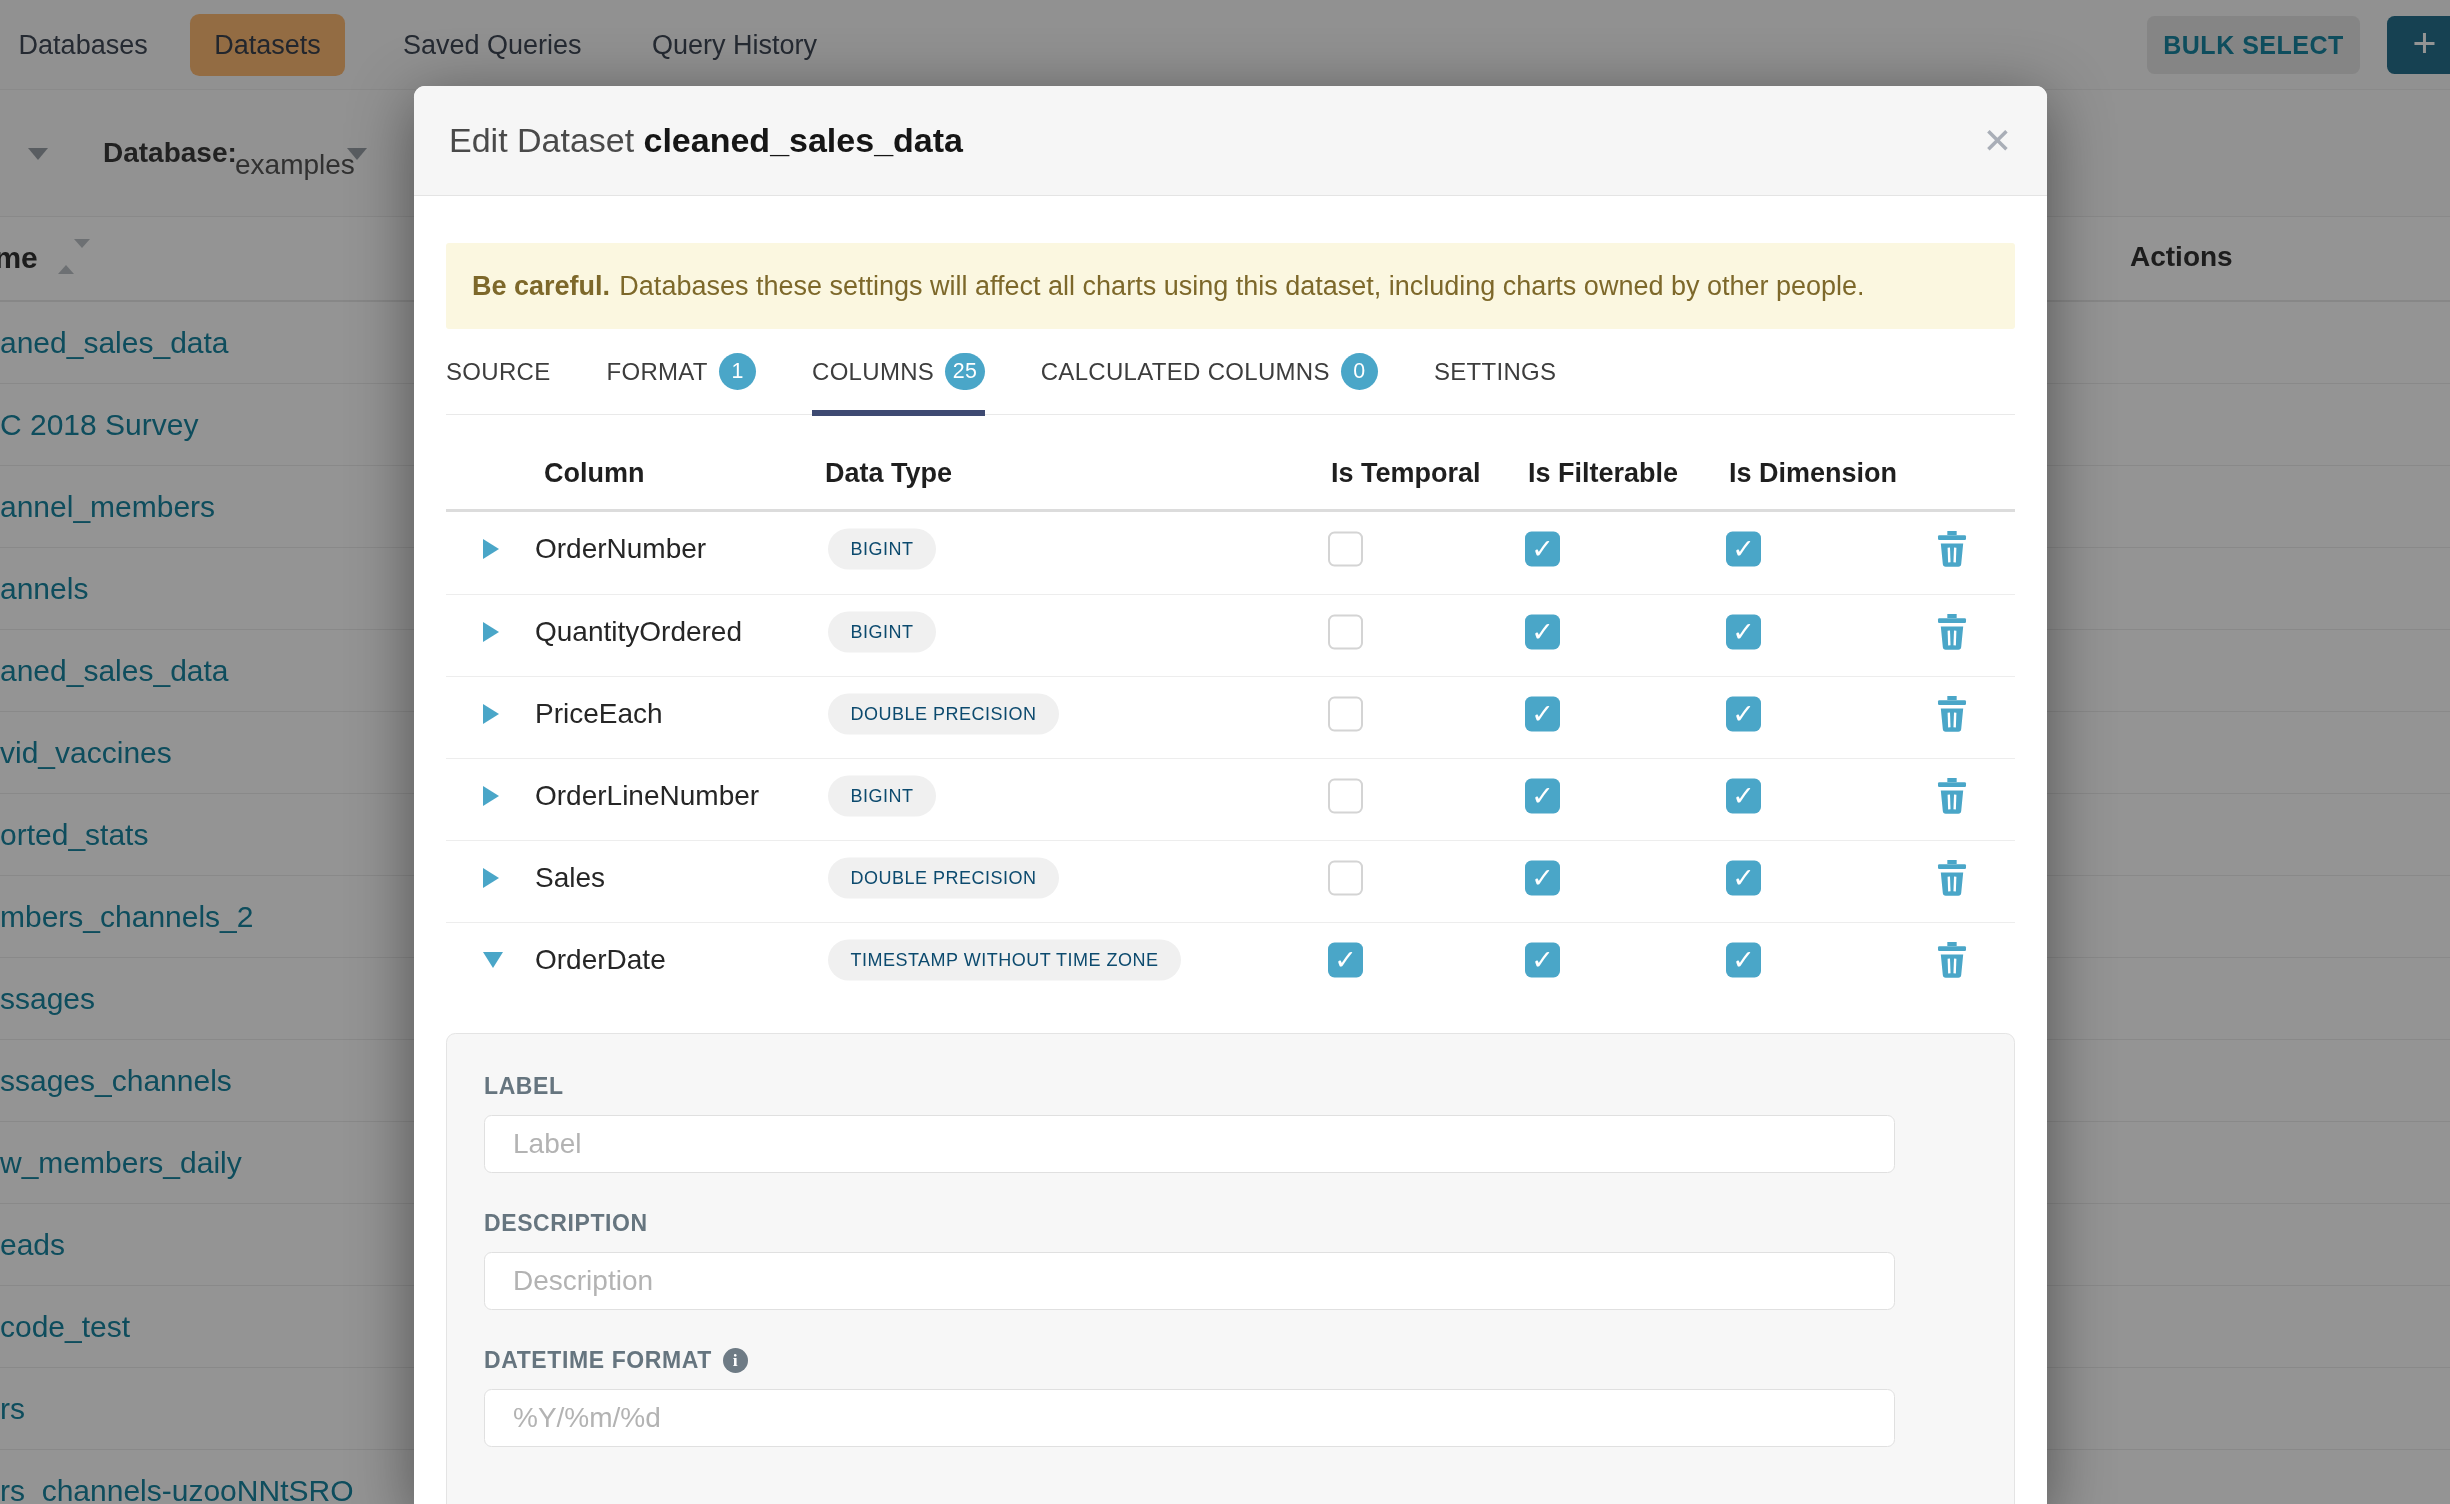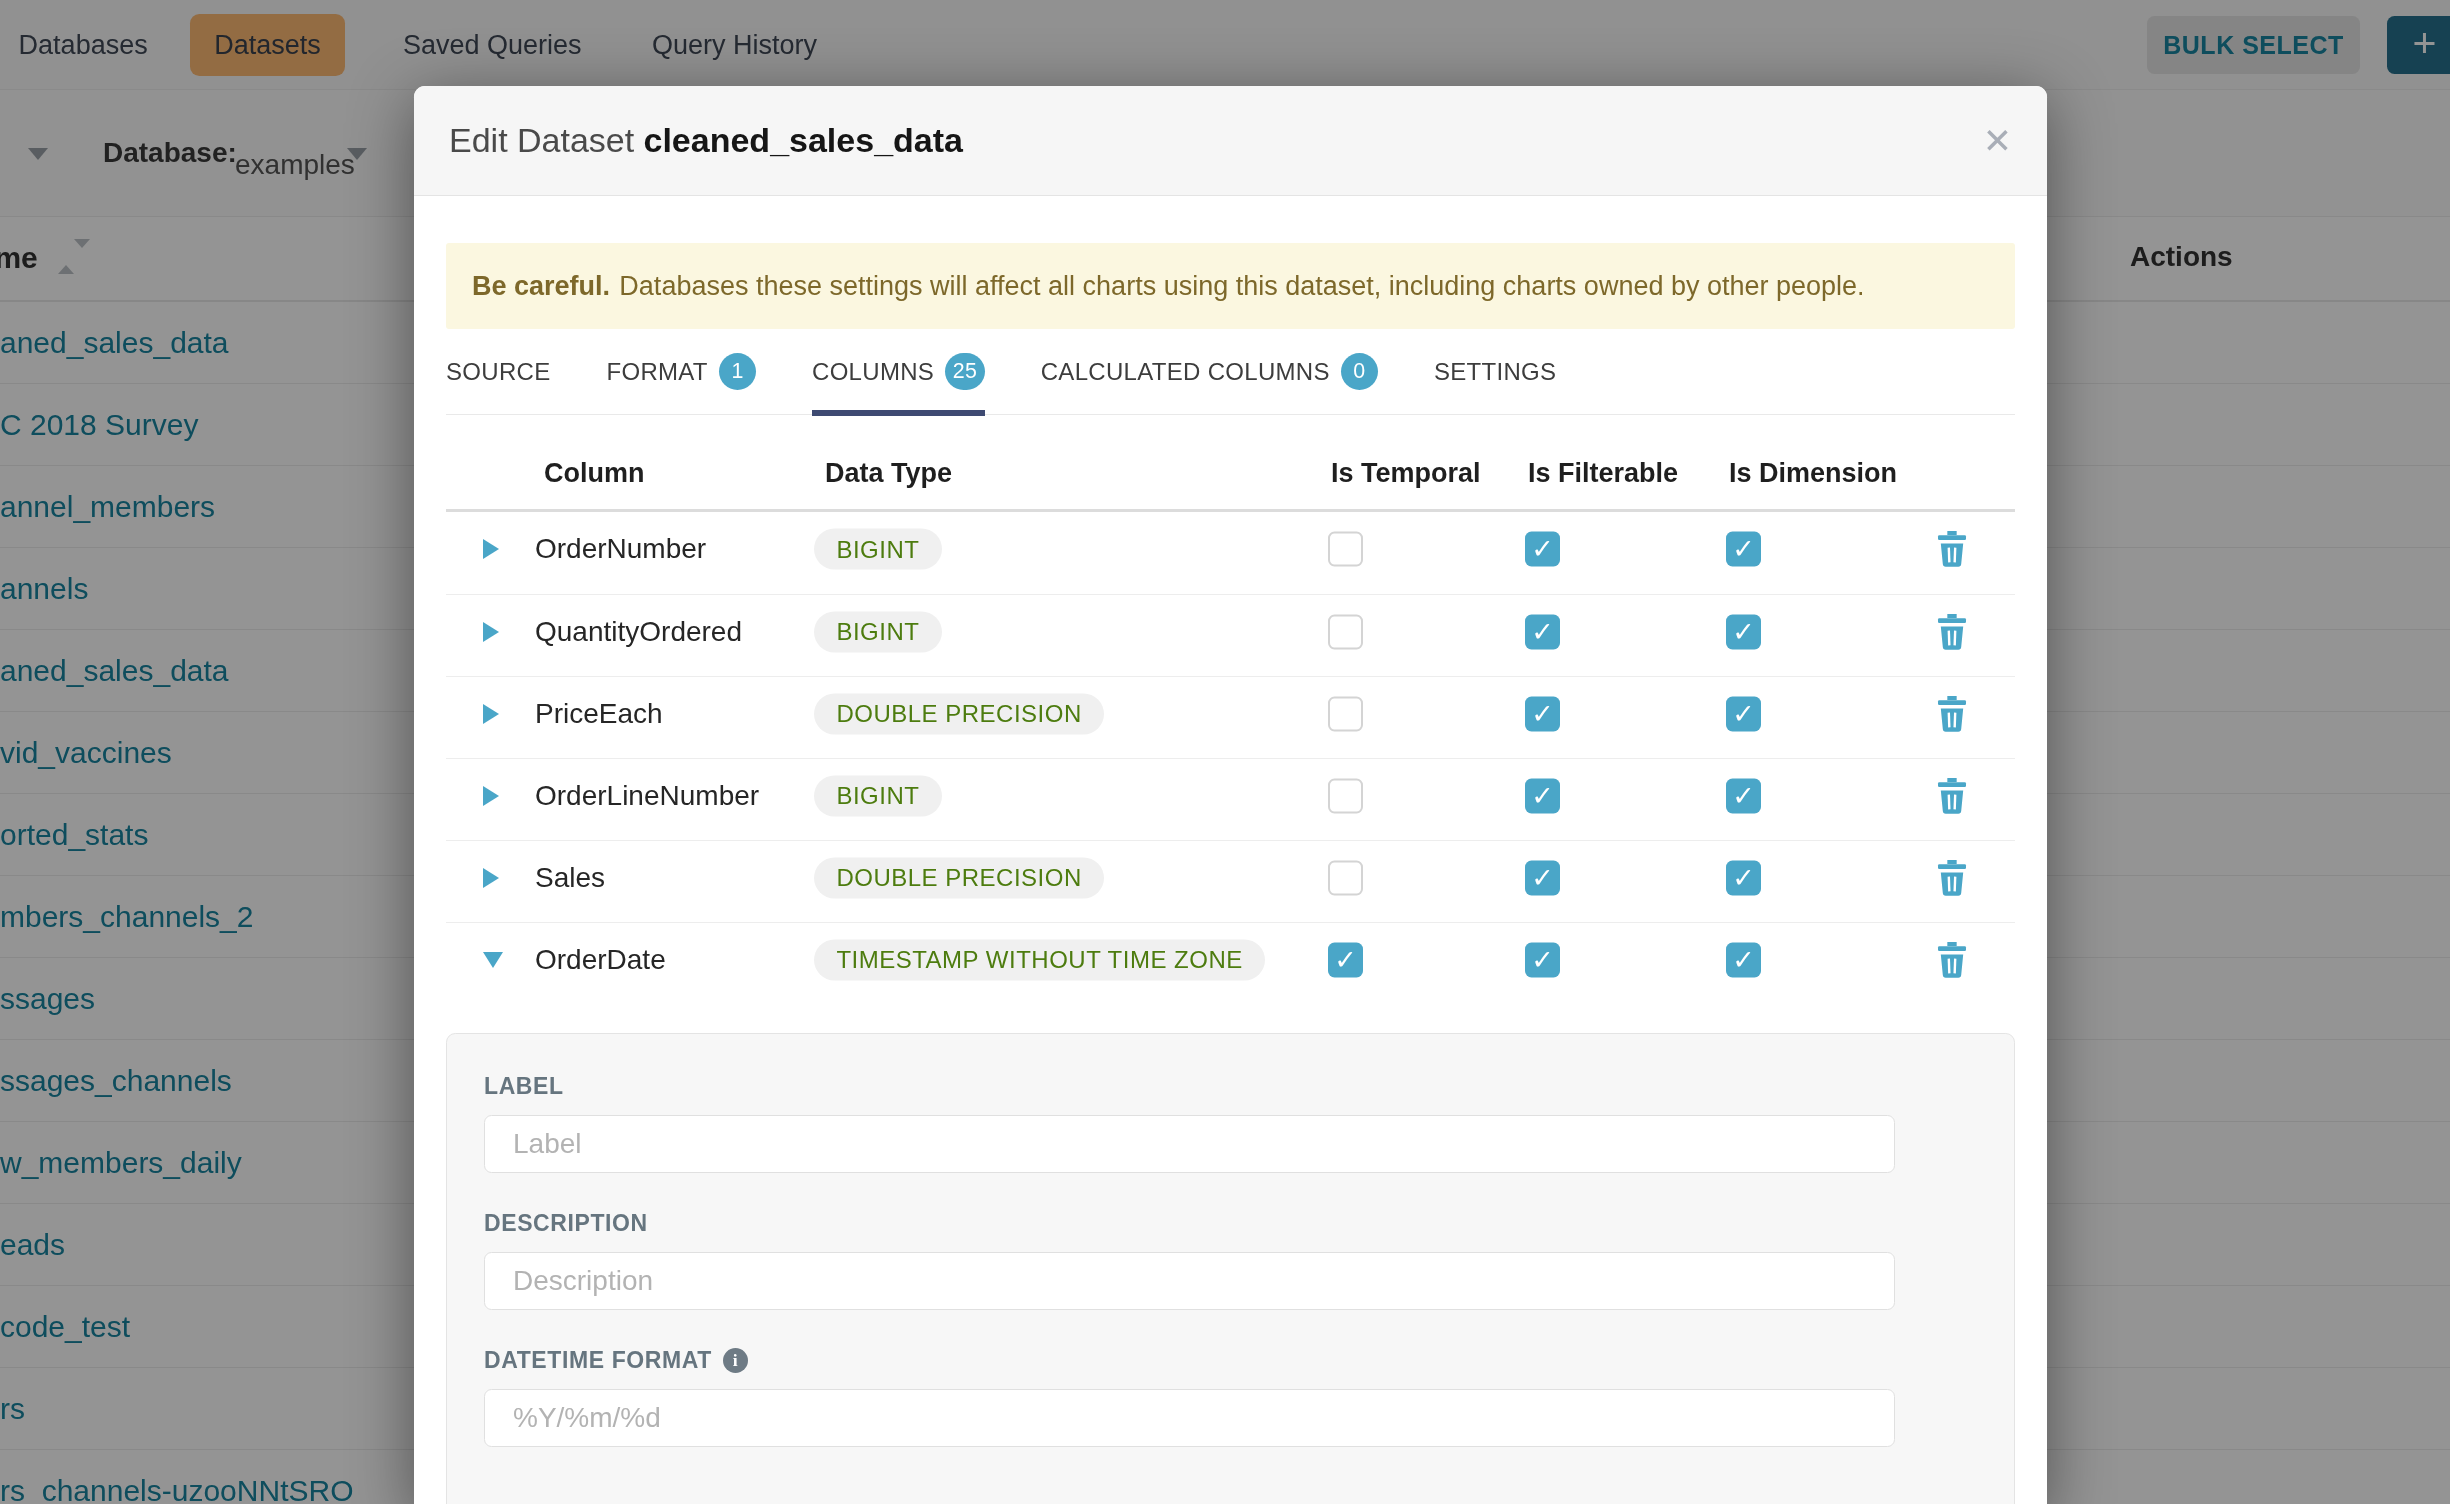--- a/index.html
+++ b/index.html
@@ -60,21 +60,21 @@
   .cols-header span { position:absolute; bottom:20.5px; }
   .h-col { left:98px; } .h-type { left:379px; } .h-temp { left:885px; } .h-filt { left:1082px; } .h-dim { left:1283px; }
 
   .col-row { position:relative; height:74px; }
   .col-row + .col-row { border-top:1.9px solid #ededed;margin-top:8px; }
   .col-row > * { position:absolute; top:50%; transform:translateY(-50%); }
   .caret { left:37px; width:0; height:0; cursor:pointer; }
   .caret.right { border-top:10.3px solid transparent; border-bottom:10.3px solid transparent; border-left:16px solid #4AA6C8; }
   .caret.down { border-left:10.3px solid transparent; border-right:10.3px solid transparent; border-top:16px solid #4AA6C8; }
   .col-name { left:89px; font-size:28px; color:#262626; }
-  .pill { left:368px; height:41px; border-radius:20.5px; background:#f0f0f0; color:#4d7c0f; font-size:24px; letter-spacing:0.5px; display:flex; align-items:center; padding:0 22.4px; white-space:nowrap; }
+  .pill { left:382px; height:41px; border-radius:20.5px; background:#f0f0f0; color:#0c4a6e; font-size:18px; letter-spacing:0.5px; display:flex; align-items:center; padding:0 22.4px; white-space:nowrap; }
   .cb { width:35px; height:35px; border-radius:6.5px; cursor:pointer; }
   .cb.c1 { left:882px; } .cb.c2 { left:1079px; } .cb.c3 { left:1280px; }
   .cb.unchecked { background:#fff; border:2.8px solid #d4d4d4; }
   .cb.checked { background:#4AA6C8; text-align:center; }
   .cb.checked::after { content:'✓'; color:#fff; font-size:27px; font-weight:700; line-height:35px; }
   .trash { left:1490px; width:32px; height:37px; cursor:pointer; }
 
   .editor-card { margin-top:37px; height:483px; background:#f7f7f7; border:1.9px solid #e4e4e4; border-radius:9.3px; padding:39px 37px; }
   .field { margin-top:37px; }
   .field:first-child { margin-top:0; }

